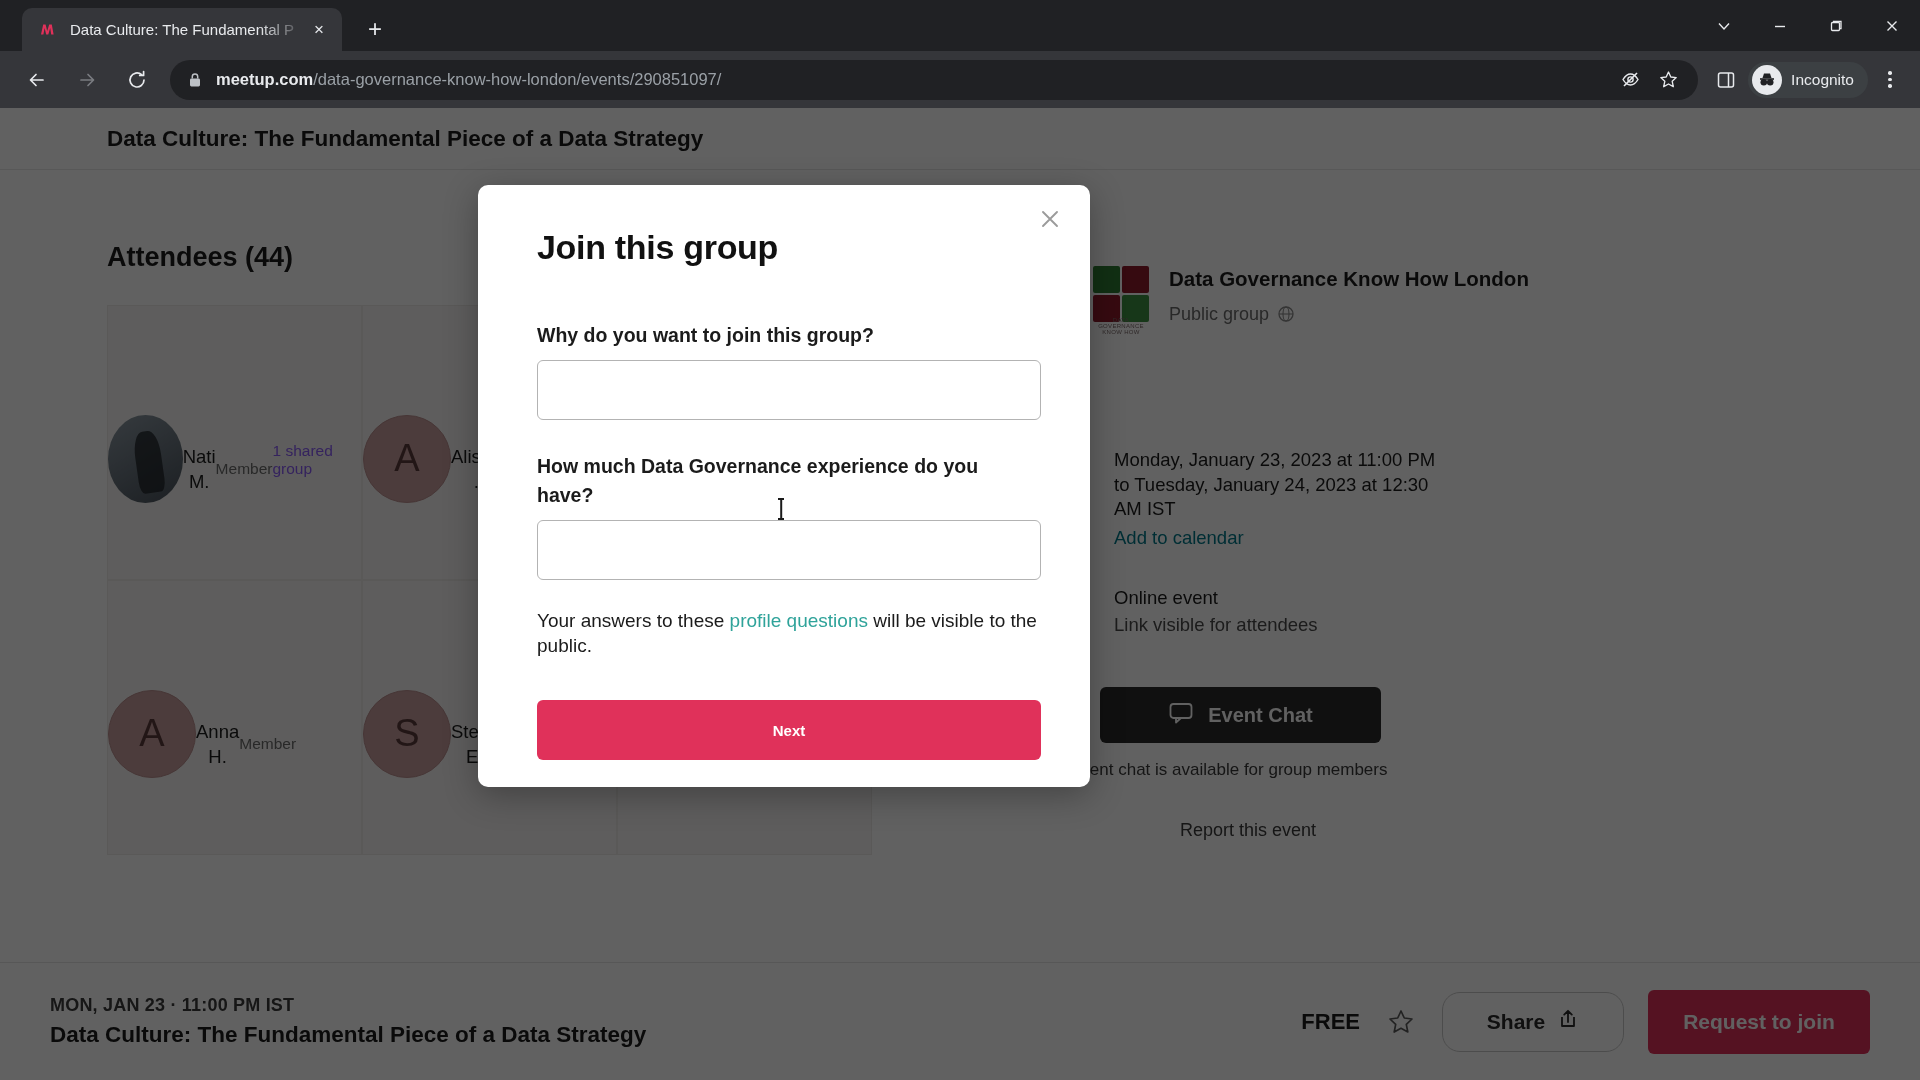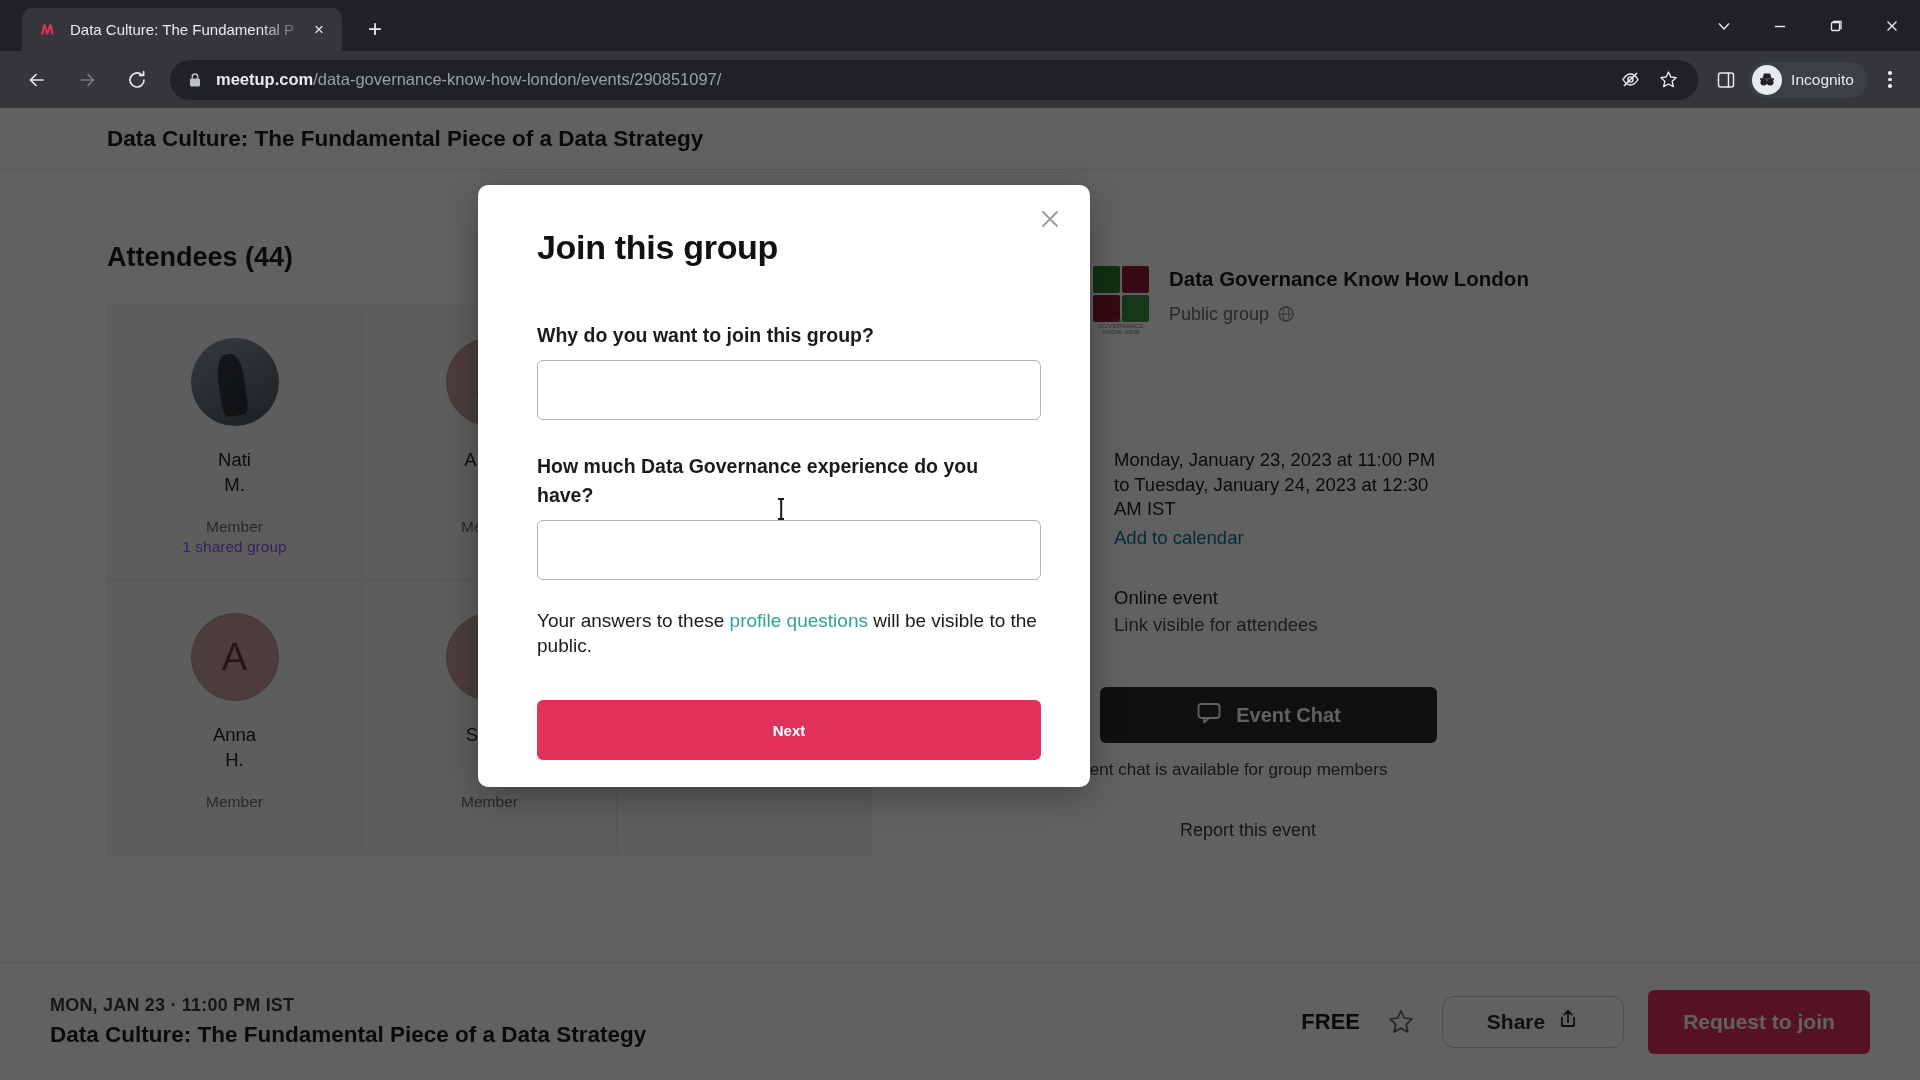--- a/index.html
+++ b/index.html
@@ -117,21 +117,21 @@
   }
 
   .attendee-grid {
     position: absolute; left: 107px; top: 135px;
     display: grid; grid-template-columns: repeat(3, 255px);
     column-gap: 0; row-gap: 0;
   }
   .attendee-card {
     width: 255px; height: 275px;
     background: #f6f5f4; border: 1px solid #eceae8;
-    display: flex; flex-direction: column; align-items: center;
+    display: flex; flex-direction: row; align-items: center;
     padding-top: 32px;
   }
   .avatar-circle {
     width: 88px; height: 88px; border-radius: 50%;
     background: #c79d9d; border: 1px solid #b98e8e;
     display: flex; align-items: center; justify-content: center;
     font-size: 38px; color: #5a3b3b; font-weight: 400;
     overflow: hidden;
   }
   .avatar-photo {
@@ -168,21 +168,21 @@
   .group-meta { margin-top: 12px; font-size: 18px; color: #6b6b6b; display: flex; align-items: center; gap: 8px; }
   .globe-ic { width: 18px; height: 18px; }
 
   .event-meta { position: absolute; left: 1114px; top: 278px; width: 330px; }
   .event-date { font-size: 18.5px; color: #1b1b1b; line-height: 1.33; }
   .add-cal { margin-top: 5px; font-size: 18.5px; color: #00798a; }
   .online-title { margin-top: 38px; font-size: 18.5px; color: #1b1b1b; }
   .online-sub { margin-top: 5px; font-size: 18.5px; color: #4a4a4a; }
 
   .chat-btn {
-    position: absolute; left: 1100px; top: 517px; width: 337px; height: 56px;
+    position: absolute; left: 1100px; top: 517px; width: 281px; height: 56px;
     background: #2b2b2b; border-radius: 6px; color: #fff;
     display: flex; align-items: center; justify-content: center; gap: 14px;
     font-size: 20px; font-weight: 700;
   }
   .chat-note {
     position: absolute; left: 1070px; top: 590px; width: 400px;
     font-size: 17px; color: #3a3a3a;
   }
   .report-link {
     position: absolute; left: 1180px; top: 650px;
@@ -194,21 +194,21 @@
     background: #ffffff; border-top: 1px solid #e4e4e4;
     display: flex; align-items: center; padding: 0 50px;
   }
   .bb-left { display: flex; flex-direction: column; gap: 6px; }
   .bb-when { font-size: 18px; font-weight: 700; color: #3b3b3b; letter-spacing: .2px; }
   .bb-title { font-size: 22.5px; font-weight: 700; color: #1b1b1b; }
   .bb-right { margin-left: auto; display: flex; align-items: center; gap: 24px; }
   .bb-free { font-size: 22px; font-weight: 700; color: #1b1b1b; }
   .bb-star { width: 34px; height: 34px; display: flex; align-items: center; justify-content: center; }
   .bb-share {
-    width: 182px; height: 52px; border: 1px solid #c9c9c9; border-radius: 12px;
+    width: 182px; height: 60px; border: 1px solid #c9c9c9; border-radius: 18px;
     display: flex; align-items: center; justify-content: center; gap: 12px;
     font-size: 21px; font-weight: 700; color: #2b2b2b;
   }
   .bb-join {
     width: 222px; height: 64px; background: #e0315a; border-radius: 6px;
     display: flex; align-items: center; justify-content: center;
     font-size: 21px; font-weight: 700; color: #ffffff;
   }
 
   

